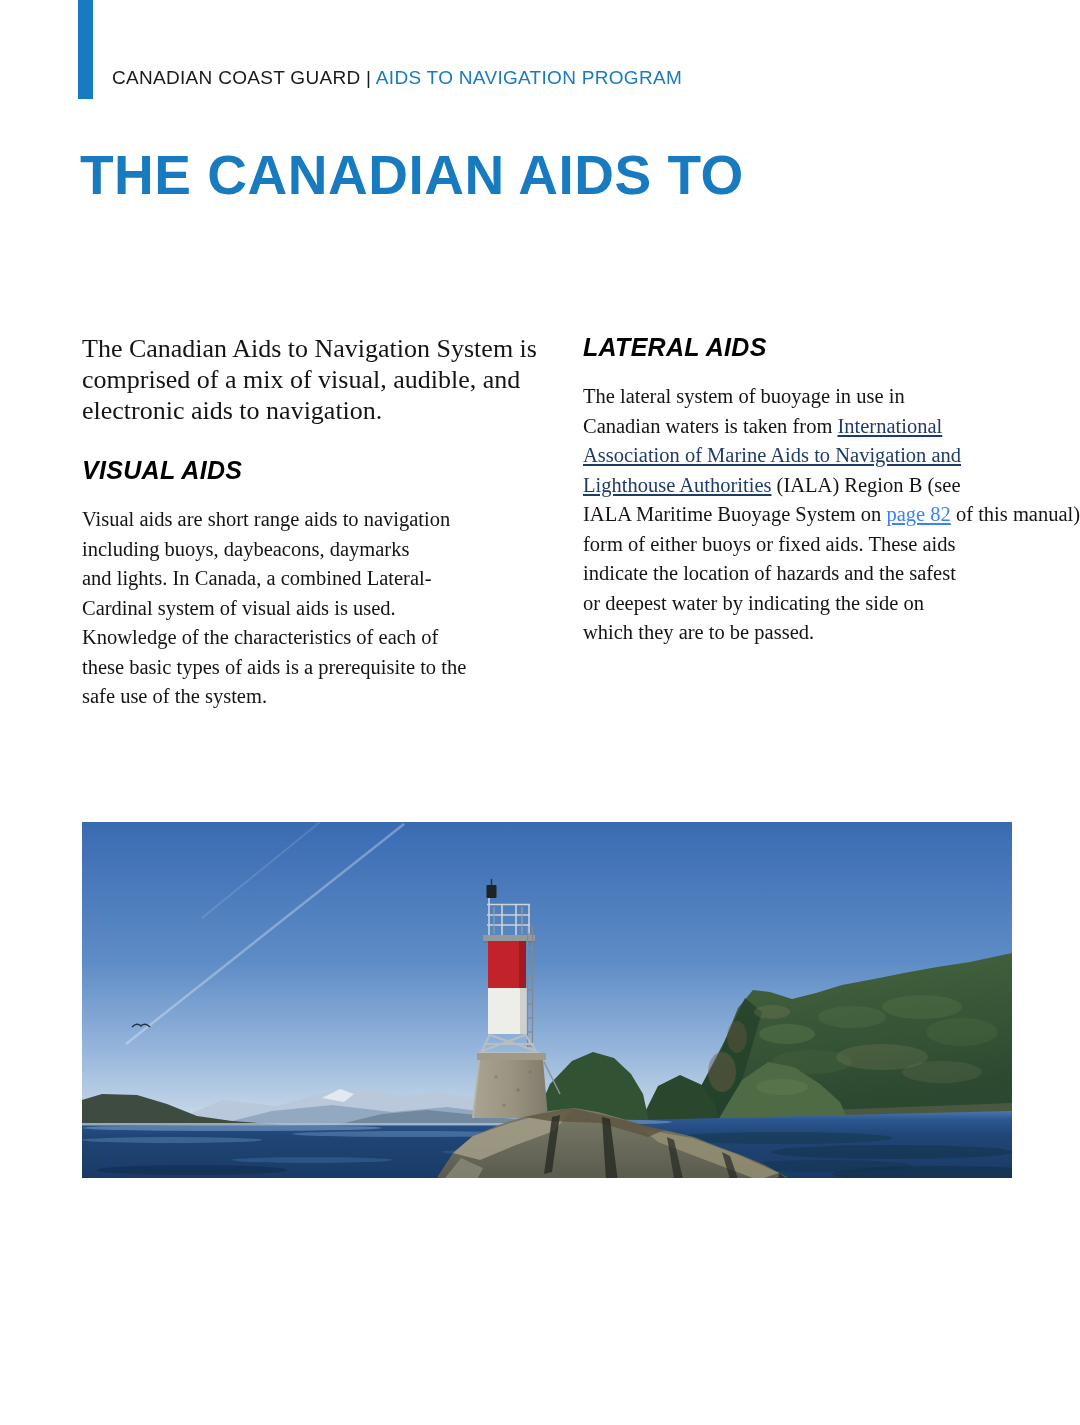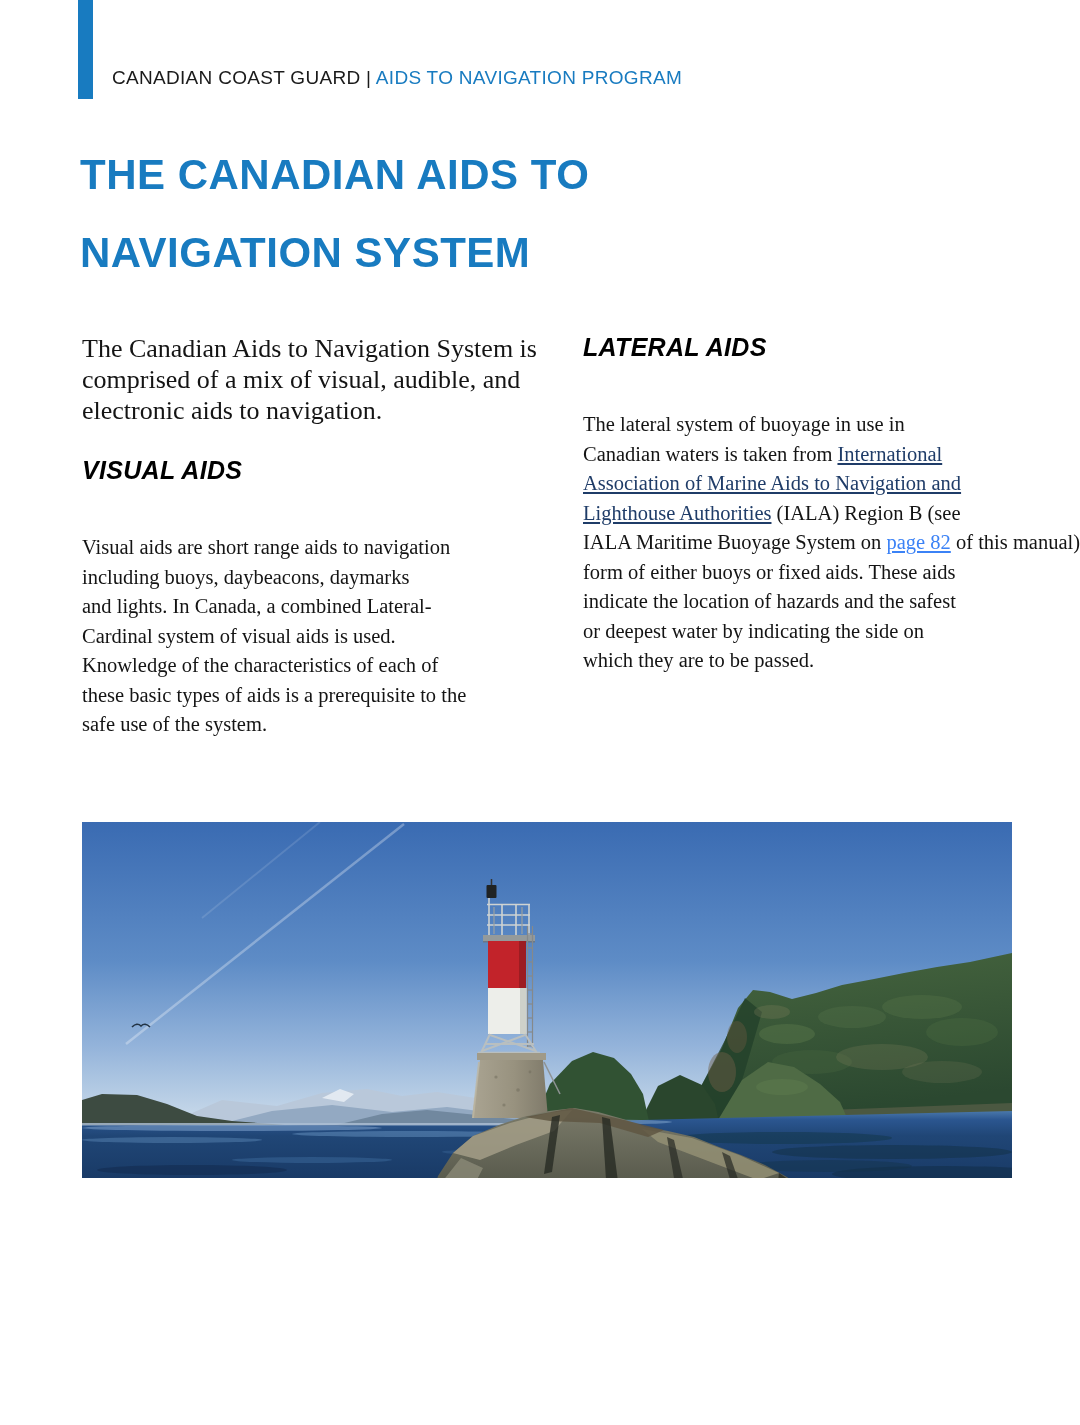--- a/index.html
+++ b/index.html
@@ -3,29 +3,29 @@
 <meta charset="utf-8">
 <style>
   html,body{margin:0;padding:0;background:#ffffff;}
   .page{position:relative;width:1080px;height:1178px;background:#fff;overflow:hidden;
         font-family:"Liberation Serif",serif;color:#141414;}
   .accent-bar{position:absolute;left:78px;top:0;width:15px;height:99px;background:#187bc0;}
   .header-line{position:absolute;left:112px;top:67px;font-family:"Liberation Sans",sans-serif;
         font-size:19px;letter-spacing:.3px;color:#1a1a1a;white-space:pre;}
   .header-line .program{color:#187bc0;}
   .doc-title{position:absolute;left:80px;top:136px;font-family:"Liberation Sans",sans-serif;
-        font-weight:bold;font-size:42px;line-height:78px;letter-spacing:.5px;color:#187bc0;}
+        font-weight:bold;font-size:55px;line-height:78px;letter-spacing:.5px;color:#187bc0;}
   .col{position:absolute;top:333px;}
   .col-left{left:82px;width:480px;}
   .col-right{left:583px;width:480px;}
   .intro{font-weight:normal;font-size:26px;line-height:31px;white-space:pre;}
   .section-heading{font-family:"Liberation Sans",sans-serif;font-weight:bold;font-size:25px;
         letter-spacing:.3px;color:#000;margin:30px 0 0 0;font-style:italic;}
   .col-right .section-heading{margin-top:0;}
-  .bodytext{font-size:20.5px;line-height:29.5px;white-space:pre;margin-top:48px;}
+  .bodytext{font-size:20.5px;line-height:29.5px;white-space:pre;margin-top:20px;}
   a.link-dark{color:#1f3c68;text-decoration:underline;cursor:pointer;}
   a.link-light{color:#3b82f6;text-decoration:underline;cursor:pointer;}
   .photo{position:absolute;left:82px;top:822px;width:930px;height:413px;overflow:hidden;}
   .sun-logo{position:absolute;left:-32px;top:1236px;width:212px;height:212px;}
   .page-num{position:absolute;left:72px;top:1329px;font-family:"Liberation Sans",sans-serif;
         font-size:24px;z-index:3;text-align:center;}
   .page-num .lbl{color:#12233f;}
   .page-num .num{color:#000;font-weight:bold;}
   .watermark{position:absolute;left:166px;top:1288px;width:914px;height:106px;}
 </style>
@@ -33,21 +33,20 @@
 <body>
 
 <div class="page">
 
   <div class="accent-bar"></div>
 
   <div class="header-line"><span>CANADIAN COAST GUARD</span><span> | </span><span class="program">AIDS TO NAVIGATION PROGRAM</span></div>
 
   <div class="doc-title">
     <div>THE CANADIAN AIDS TO</div>
-    <div>NAVIGATION SYSTEM</div>
   </div>
 
   <div class="col col-left">
     <div class="intro">The Canadian Aids to Navigation System is
 comprised of a mix of visual, audible, and
 electronic aids to navigation.</div>
     <div class="section-heading">VISUAL AIDS</div>
     <div class="bodytext">Visual aids are short range aids to navigation
 including buoys, daybeacons, daymarks
 and lights. In Canada, a combined Lateral-

